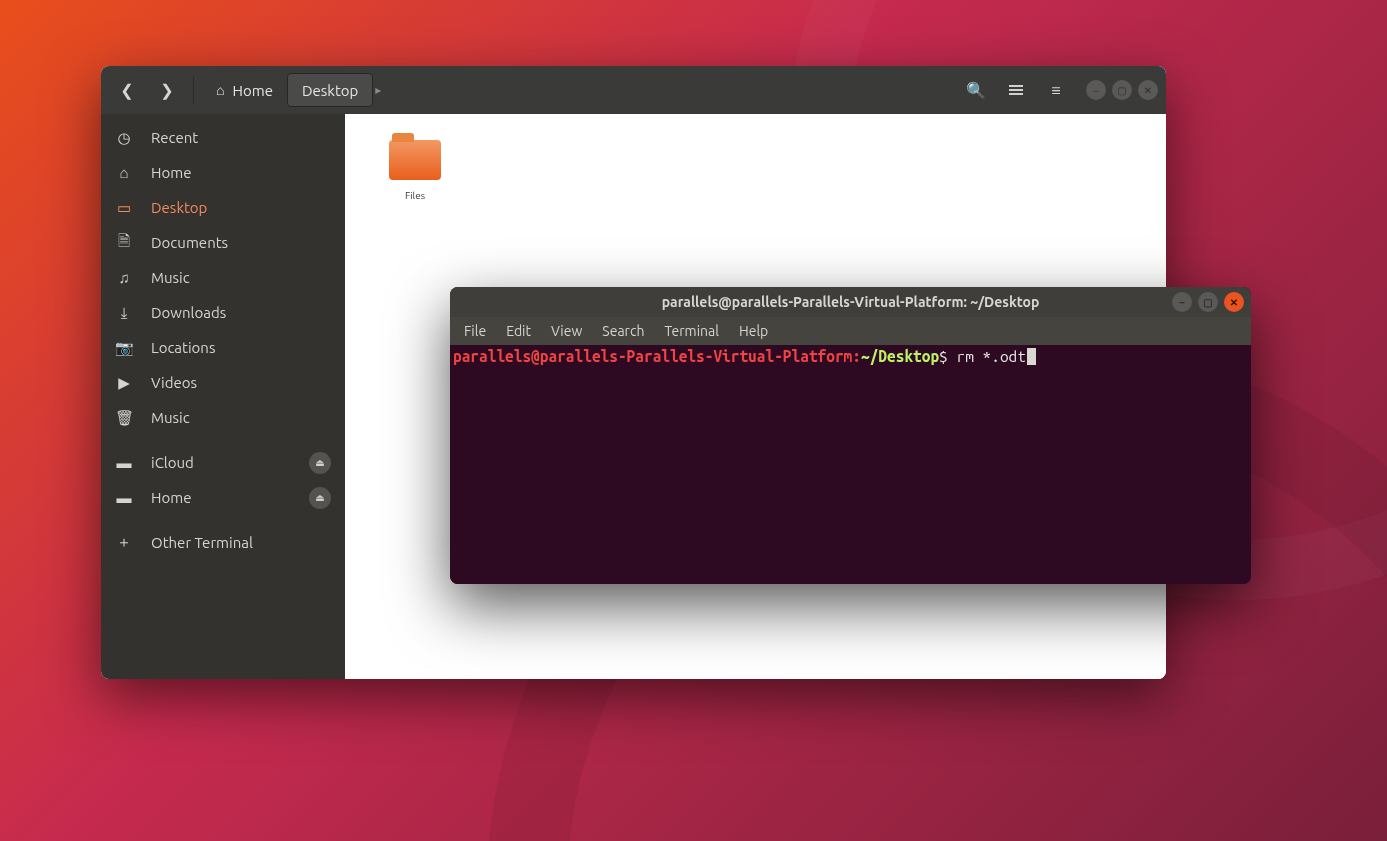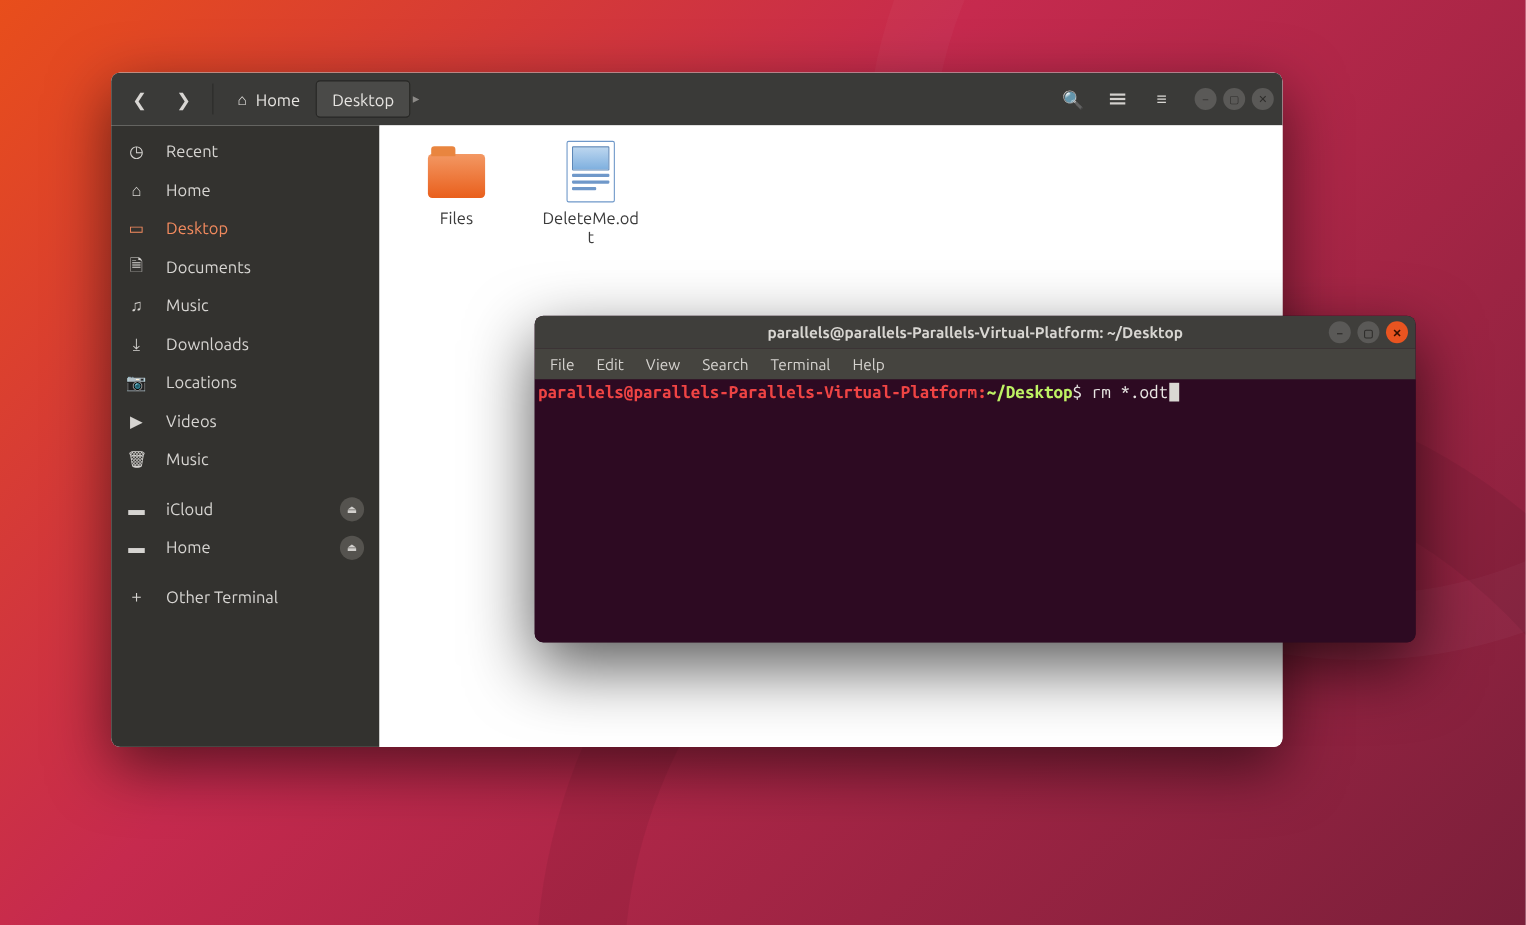--- a/index.html
+++ b/index.html
@@ -61,21 +61,21 @@
   .side-item .eject {
     margin-left:auto; width:22px; height:22px; border-radius:50%;
     background:#55534f; display:flex; align-items:center; justify-content:center;
     font-size:10px; color:#d2d0cd;
   }
   .side-gap { height:10px; }
   .content {
     flex:1; background:#fff; padding:14px 26px; position:relative;
   }
   .icons-row { display:flex; gap:34px; }
-  .file-item { width:88px; text-align:center; font-size:15px; color:#3b3b3b; }
+  .file-item { width:88px; text-align:center; font-size:10px; color:#3b3b3b; }
   .file-item .thumb {
     width:56px; height:56px; margin:0 auto 6px; display:flex;
     align-items:center; justify-content:center;
   }
   .folder-thumb {
     width:52px; height:40px; border-radius:4px;
     background:linear-gradient(#f39863,#e95f1c);
     position:relative; margin-top:8px;
   }
   .folder-thumb::before {
@@ -87,21 +87,21 @@
     border-radius:2px; padding:4px; display:flex; flex-direction:column; gap:3px;
   }
   .doc-thumb .pic {
     height:22px; background:linear-gradient(#bcd6ef,#7fb0df);
     border:1px solid #5c87b8; border-radius:1px;
   }
   .doc-thumb .ln { height:3px; background:#6f98c9; border-radius:1px; }
   .doc-thumb .ln.short { width:65%; }
   
   .term-window {
-    position:absolute; left:486px; top:287px; width:801px; height:297px;
+    position:absolute; left:450px; top:287px; width:801px; height:297px;
     border-radius:8px; overflow:hidden; box-shadow:0 22px 60px rgba(0,0,0,0.65);
     display:flex; flex-direction:column; background:#2e0c23;
   }
   .term-title {
     height:30px; background:#3f3e3b; color:#d8d6d2; font-size:14px; font-weight:600;
     display:flex; align-items:center; justify-content:center; position:relative;
   }
   .term-title .winbtns { position:absolute; right:7px; top:5px; }
   .term-menu {
     height:28px; background:#45443f; color:#d5d3cf; display:flex; align-items:center;
@@ -223,31 +223,20 @@
         </div>
       </div>
     <div class="content">
       <div class="icons-row" id="icons-row">
           <div class="file-item">
             <div class="thumb">
               <div class="folder-thumb"></div>
             </div>
             <div style="word-break:break-word">Files</div>
           </div>
-          <div class="file-item">
-            <div class="thumb">
-              <div class="doc-thumb">
-                <div class="pic"></div>
-                <div class="ln"></div>
-                <div class="ln"></div>
-                <div class="ln short"></div>
-              </div>
-            </div>
-            <div style="word-break:break-word">DeleteMe.odt</div>
-          </div>
         </div>
     </div>
   </div>
 </div>
 
 <div class="term-window">
   <div class="term-title">
     <span>parallels@parallels-Parallels-Virtual-Platform: ~/Desktop</span>
     <div class="winbtns">
       <div class="winbtn">–</div>

